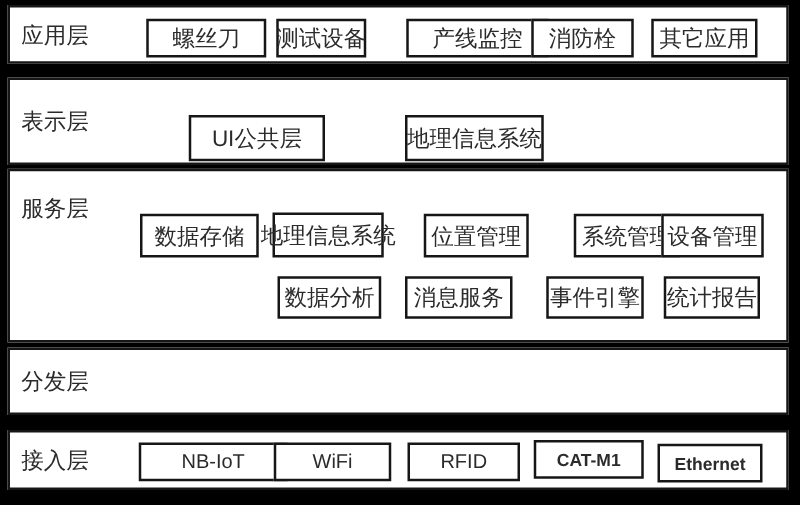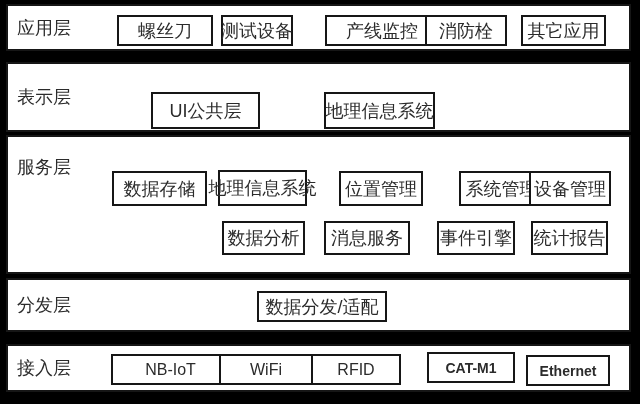--- a/index.html
+++ b/index.html
@@ -74,25 +74,24 @@
     <div class="box" style="left:451px;top:34px;width:85px;height:35px">系统管理</div>
     <div class="box" style="left:521px;top:34px;width:82px;height:35px">设备管理</div>
     <div class="box" style="left:214px;top:84px;width:83px;height:34px">数据分析</div>
     <div class="box" style="left:316px;top:84px;width:86px;height:34px">消息服务</div>
     <div class="box" style="left:429px;top:84px;width:78px;height:34px">事件引擎</div>
     <div class="box" style="left:523px;top:84px;width:77px;height:34px">统计报告</div>
   </section>
 
   <section class="band" style="top:278px;height:54px">
     <span class="layer-label vcenter">分发层</span>
-    <div class="box" style="left:249px;top:11px;width:130px;height:31px">数据分发/适配</div>
   </section>
 
   <section class="band" style="top:344px;height:48px">
     <span class="layer-label vcenter">接入层</span>
     <div class="box latin" style="left:103px;top:8px;width:119px;height:31px">NB-IoT</div>
     <div class="box latin" style="left:211px;top:8px;width:94px;height:31px">WiFi</div>
-    <div class="box latin" style="left:303px;top:8px;width:90px;height:31px">RFID</div>
+    <div class="box latin" style="left:318px;top:8px;width:90px;height:31px">RFID</div>
     <div class="box latin-sm" style="left:419px;top:6px;width:88px;height:31px">CAT-M1</div>
     <div class="box latin-sm" style="left:518px;top:9px;width:84px;height:31px">Ethernet</div>
   </section>
 
 </div>
 
 </body></html>

